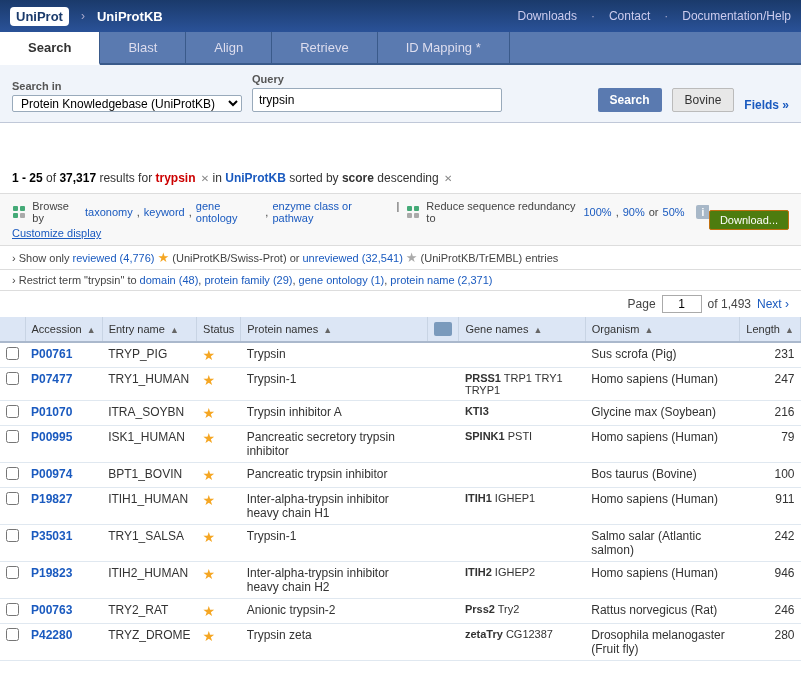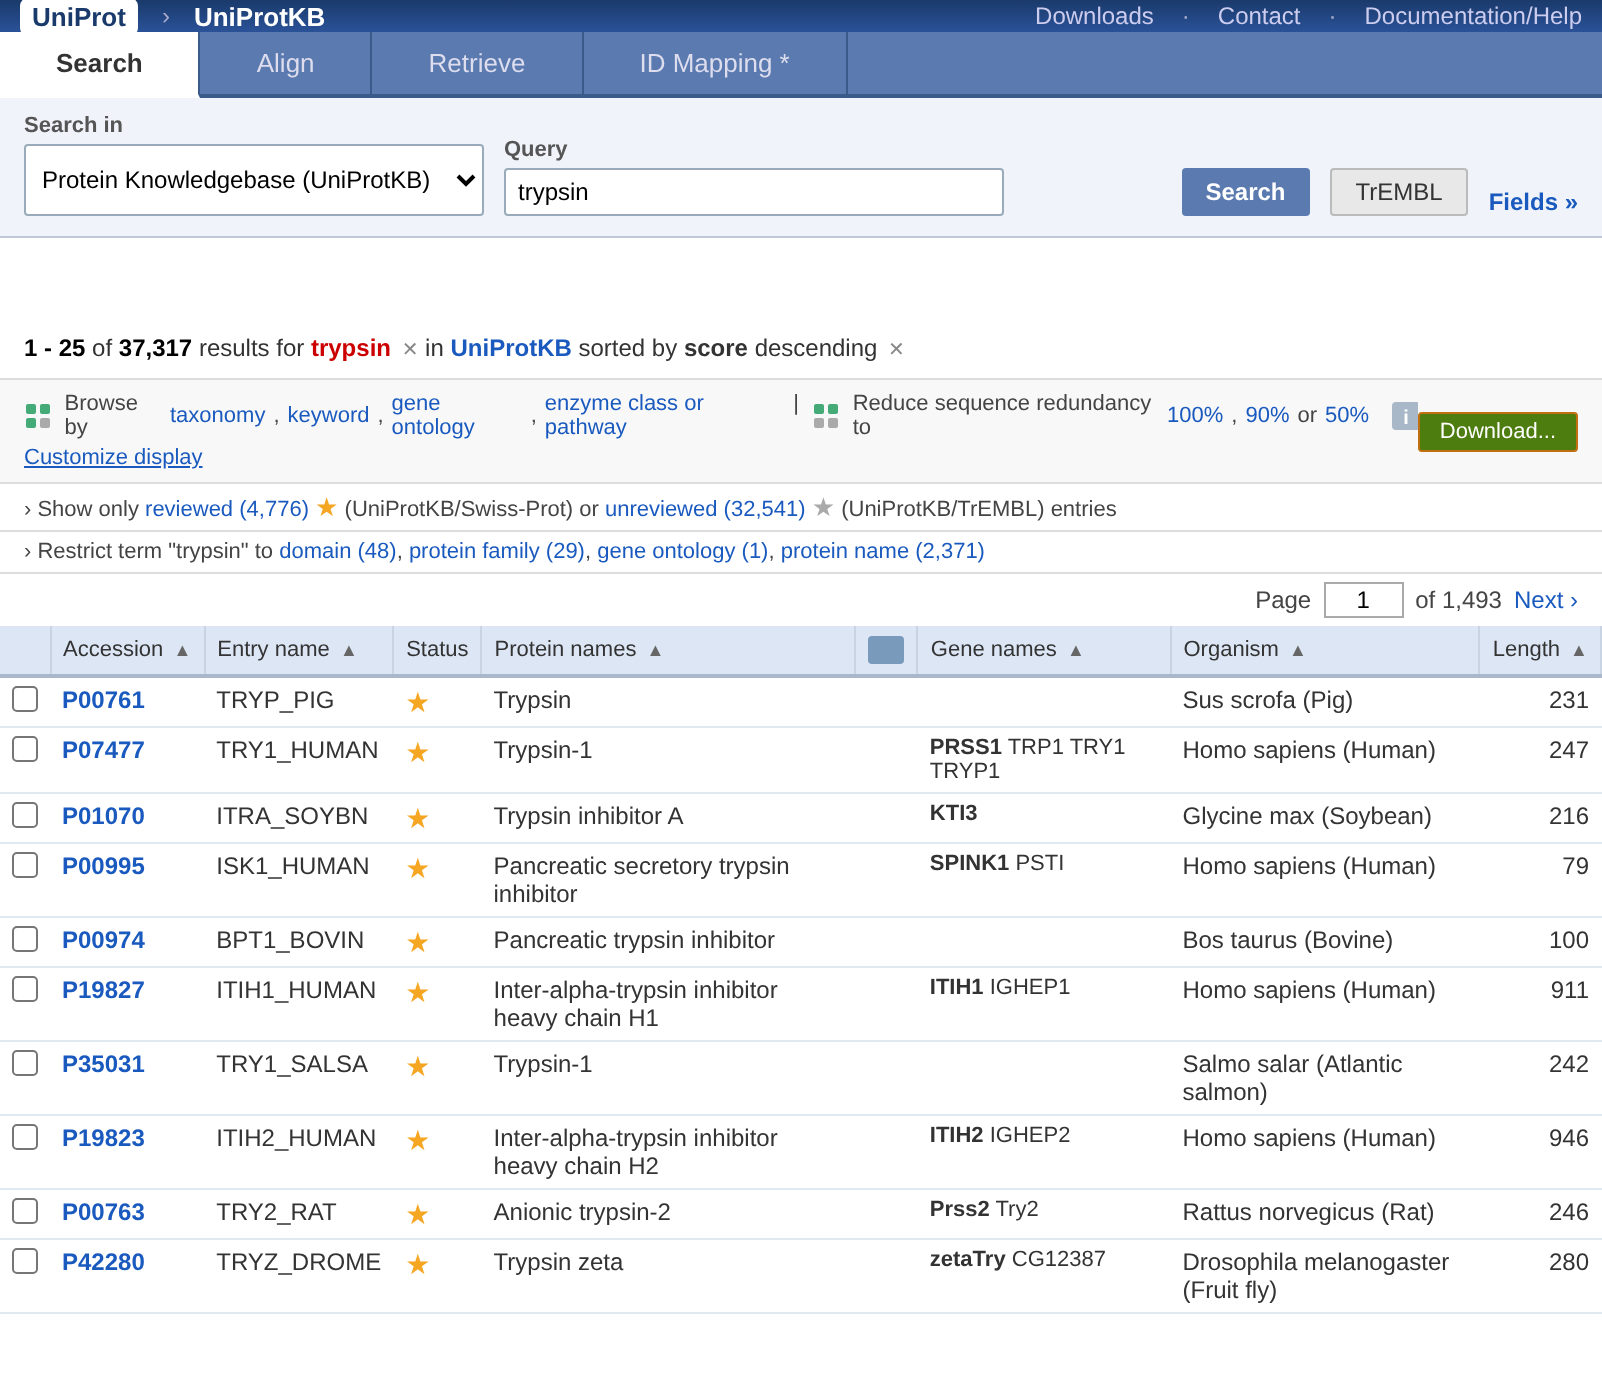--- a/index.html
+++ b/index.html
@@ -1,21 +1,21 @@
 <!DOCTYPE html>
 <html><head>
   <meta charset="utf-8">
   <style>
     * { box-sizing: border-box; margin: 0; padding: 0; }
     body { font-family: Arial, Helvetica, sans-serif; font-size: 12px; background: #fff; width: 801px; }
 
     
     .top-bar {
       background: linear-gradient(to bottom, #1a3a6b, #2a5298);
-      height: 16px;
+      height: 32px;
       display: flex;
       align-items: center;
       padding: 0 10px;
       color: white;
     }
     .logo-area {
       display: flex;
       align-items: center;
       gap: 6px;
     }
@@ -66,21 +66,21 @@
       padding: 8px 12px 10px 12px;
     }
     .search-row {
       display: flex;
       align-items: flex-end;
       gap: 10px;
     }
     .search-field-group { display: flex; flex-direction: column; gap: 3px; }
     .field-label { font-size: 11px; color: #555; font-weight: bold; }
     .search-select {
-      height: 36px;
+      height: 17px;
       font-size: 12px;
       border: 1px solid #9ab;
       border-radius: 2px;
       background: white;
       padding: 0 4px;
       width: 230px;
       cursor: pointer;
     }
     .query-group { display: flex; flex-direction: column; gap: 3px; flex: 1; }
     .search-input {
@@ -245,20 +245,21 @@
     <a>Downloads</a>
     <span style="color:#aac">·</span>
     <a>Contact</a>
     <span style="color:#aac">·</span>
     <a>Documentation/Help</a>
   </nav>
 </div>
 
 <div class="tab-bar">
   <div class="tab active">Search</div>
+  <div class="tab">Blast</div>
   <div class="tab">Align</div>
   <div class="tab">Retrieve</div>
   <div class="tab">ID Mapping *</div>
 </div>
 
 <div class="search-panel">
   <div class="search-row">
     <div class="search-field-group">
       <span class="field-label">Search in</span>
       <select class="search-select">
@@ -267,21 +268,21 @@
         <option>TrEMBL</option>
         <option>UniRef</option>
         <option>UniParc</option>
       </select>
     </div>
     <div class="query-group">
       <span class="field-label">Query</span>
       <input class="search-input" type="text" value="trypsin" style="">
     </div>
     <button class="btn-search">Search</button>
-    <button class="btn-clear">TrEMBL</button>
+    <button class="btn-clear">Bovine</button>
     <a class="fields-link">Fields »</a>
   </div>
 </div>
 
 <div class="results-bar">
   <strong><span>1</span> - <span>25</span></strong>
   of
   <strong>37,317</strong>
   results for
   <span class="query-term">trypsin</span>

